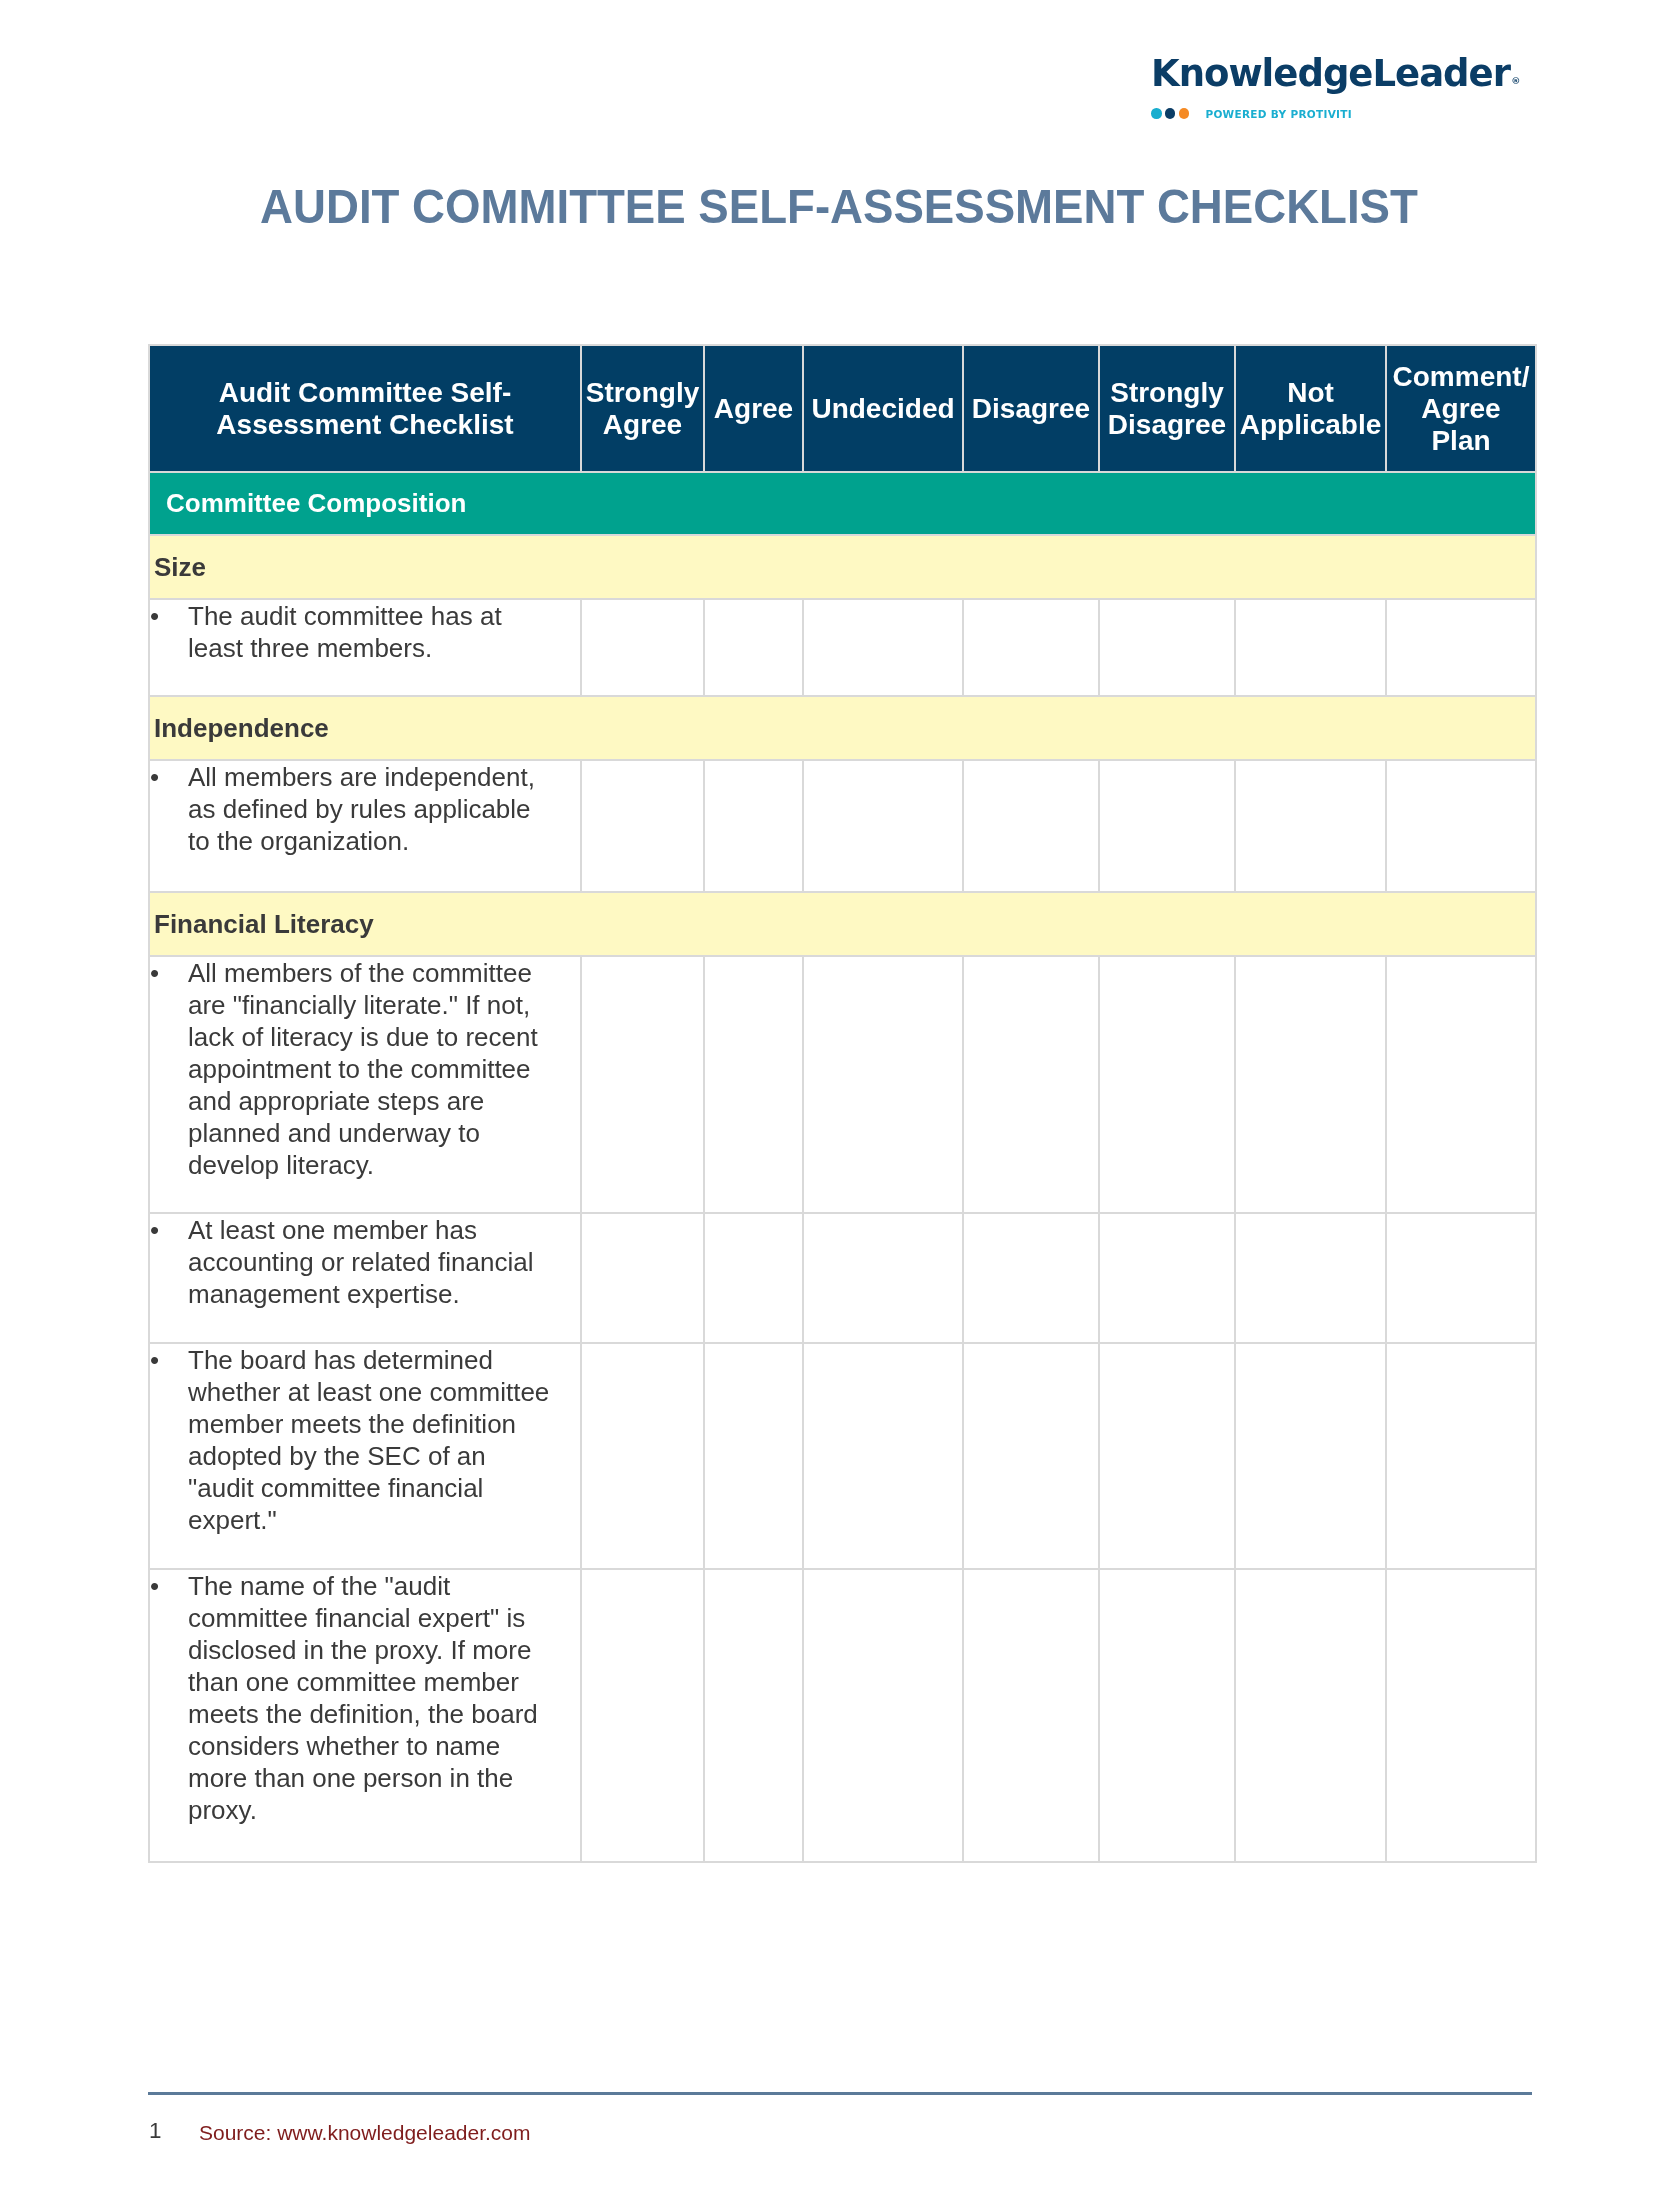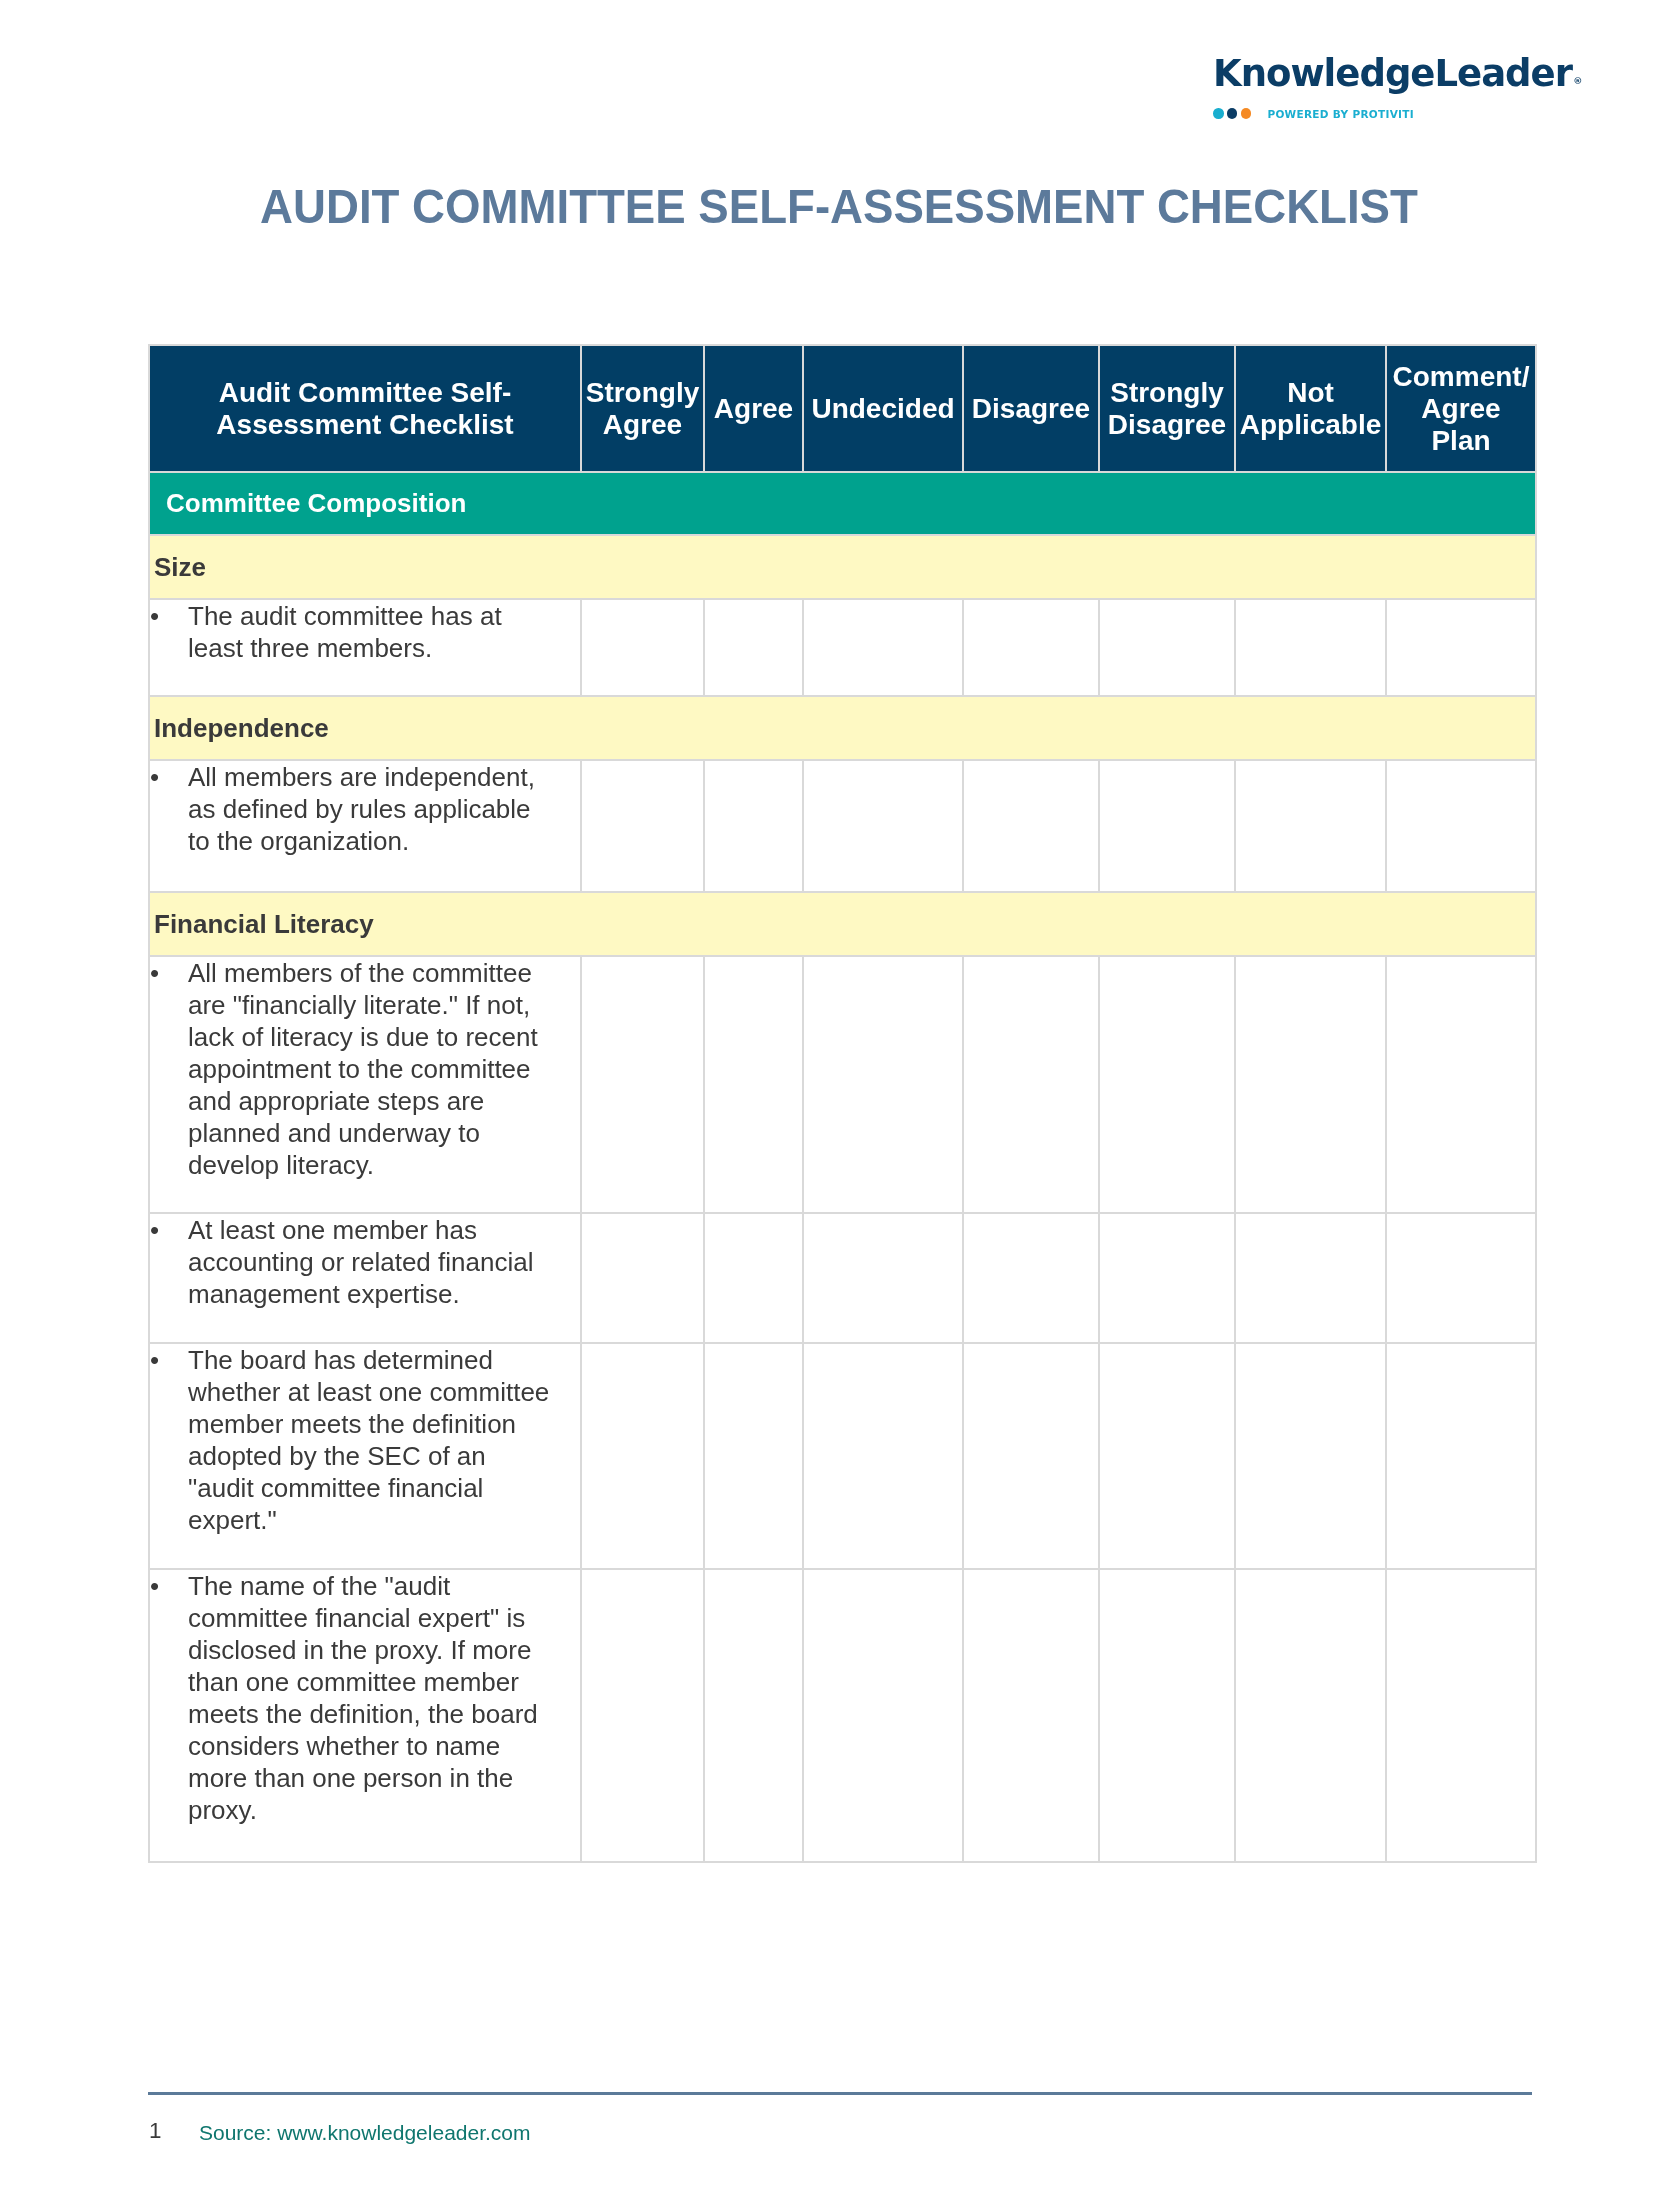--- a/index.html
+++ b/index.html
@@ -1,19 +1,19 @@
 <!DOCTYPE html>
 <html style="font-size:10.5px"><head>
 <meta charset="utf-8">
 <style>
   html, body { margin: 0; padding: 0; background: #ffffff; }
   body { width: 1678px; height: 2194px; position: relative; overflow: hidden;
          font-family: "Liberation Sans", sans-serif; color: #3a3a3a; }
 
-  .logo { position: absolute; left: 1213px; top: 51px; width: 329px; text-align: center; }
+  .logo { position: absolute; left: 1151px; top: 51px; width: 329px; text-align: center; }
   .logo-word { font-family: "DejaVu Sans", sans-serif; font-weight: bold; font-size: 37px;
                color: #0b3d66; letter-spacing: -1px; line-height: 46px; white-space: nowrap; }
   .logo-word sup { font-size: 9.2px; vertical-align: top; position: relative; top: 6.6px; margin-left: 1.3px; }
   .logo-sub { display: flex; align-items: center; margin-top: 8px; height: 17px; }
   .dot { width: 10.5px; height: 10.5px; border-radius: 50%; display: inline-block; margin-right: 3.3px; }
   .logo-powered { font-family: "DejaVu Sans", sans-serif; font-weight: bold; font-size: 10.5px;
                   color: #1aaed0; margin-left: 13px; letter-spacing: 0.3px; }
 
   .title { position: absolute; left: 0; width: 1678px; top: 179px; text-align: center;
            font-weight: bold; font-size: 48px; color: #5c7a9b; letter-spacing: 0px;
@@ -32,21 +32,21 @@
                      height: 62px; padding-left: 4px; vertical-align: middle; }
   tr.item td { background: #ffffff; vertical-align: top; }
   td.qcell { padding: 14.5px 5.3px 13px 4px; font-size: 26px; line-height: 32px; color: #3a3a3a; }
   .q { display: flex; }
   .q .bullet { width: 38px; flex: 0 0 38px; }
   .q .qtext { flex: 1; white-space: pre-line; }
   td.rcell { border-left: 2px solid #d9d9d9; border-right: 2px solid #d9d9d9; cursor: pointer; }
 
   .footer-rule { position: absolute; left: 148px; top: 2092px; width: 1384px; height: 3.3px; background: #5b7a99; }
   .page-num { position: absolute; left: 149px; top: 2118px; font-size: 22.4px; color: #3a3a3a; }
-  .source { position: absolute; left: 199px; top: 2121px; font-size: 21px; color: #0f766e; }
+  .source { position: absolute; left: 199px; top: 2121px; font-size: 21px; color: #7f1d1d; }
 </style>
 </head>
 <body>
 
 <div class="logo">
   <div class="logo-word"><span>KnowledgeLeader</span><sup>®</sup></div>
   <div class="logo-sub">
     <span class="dot" style="background:#19aecf"></span>
     <span class="dot" style="background:#0b3d66"></span>
     <span class="dot" style="background:#f58a24"></span>

